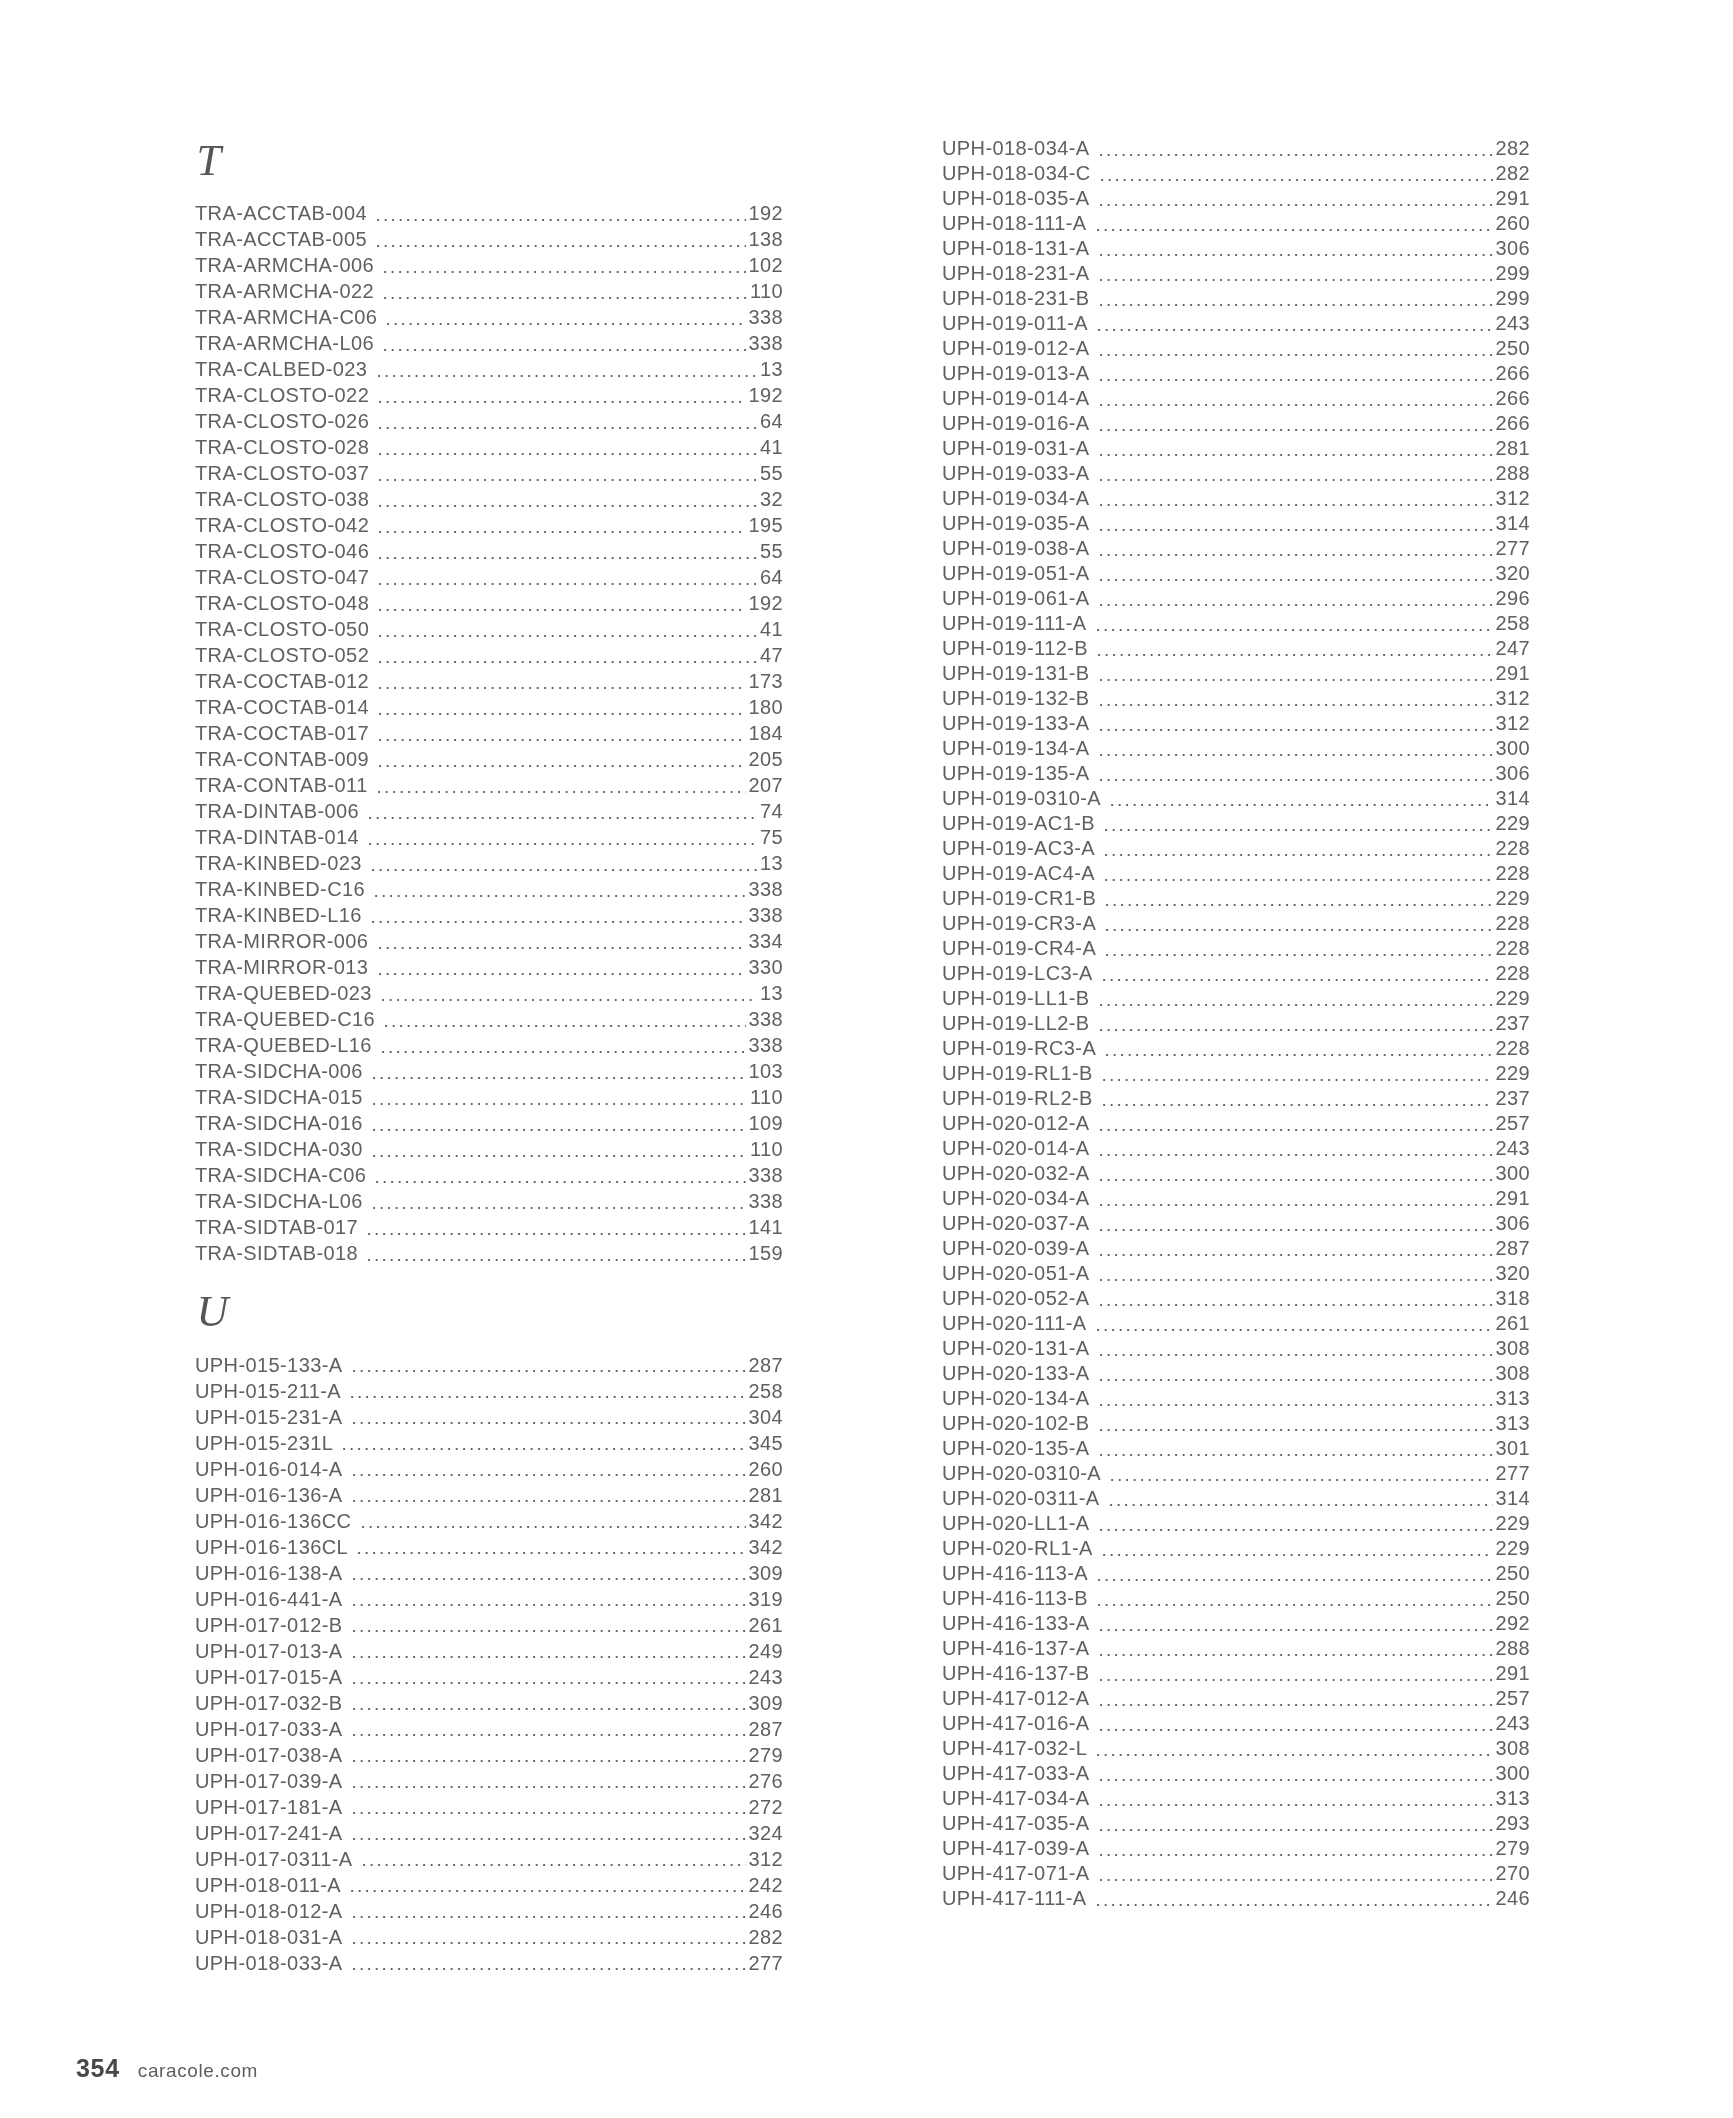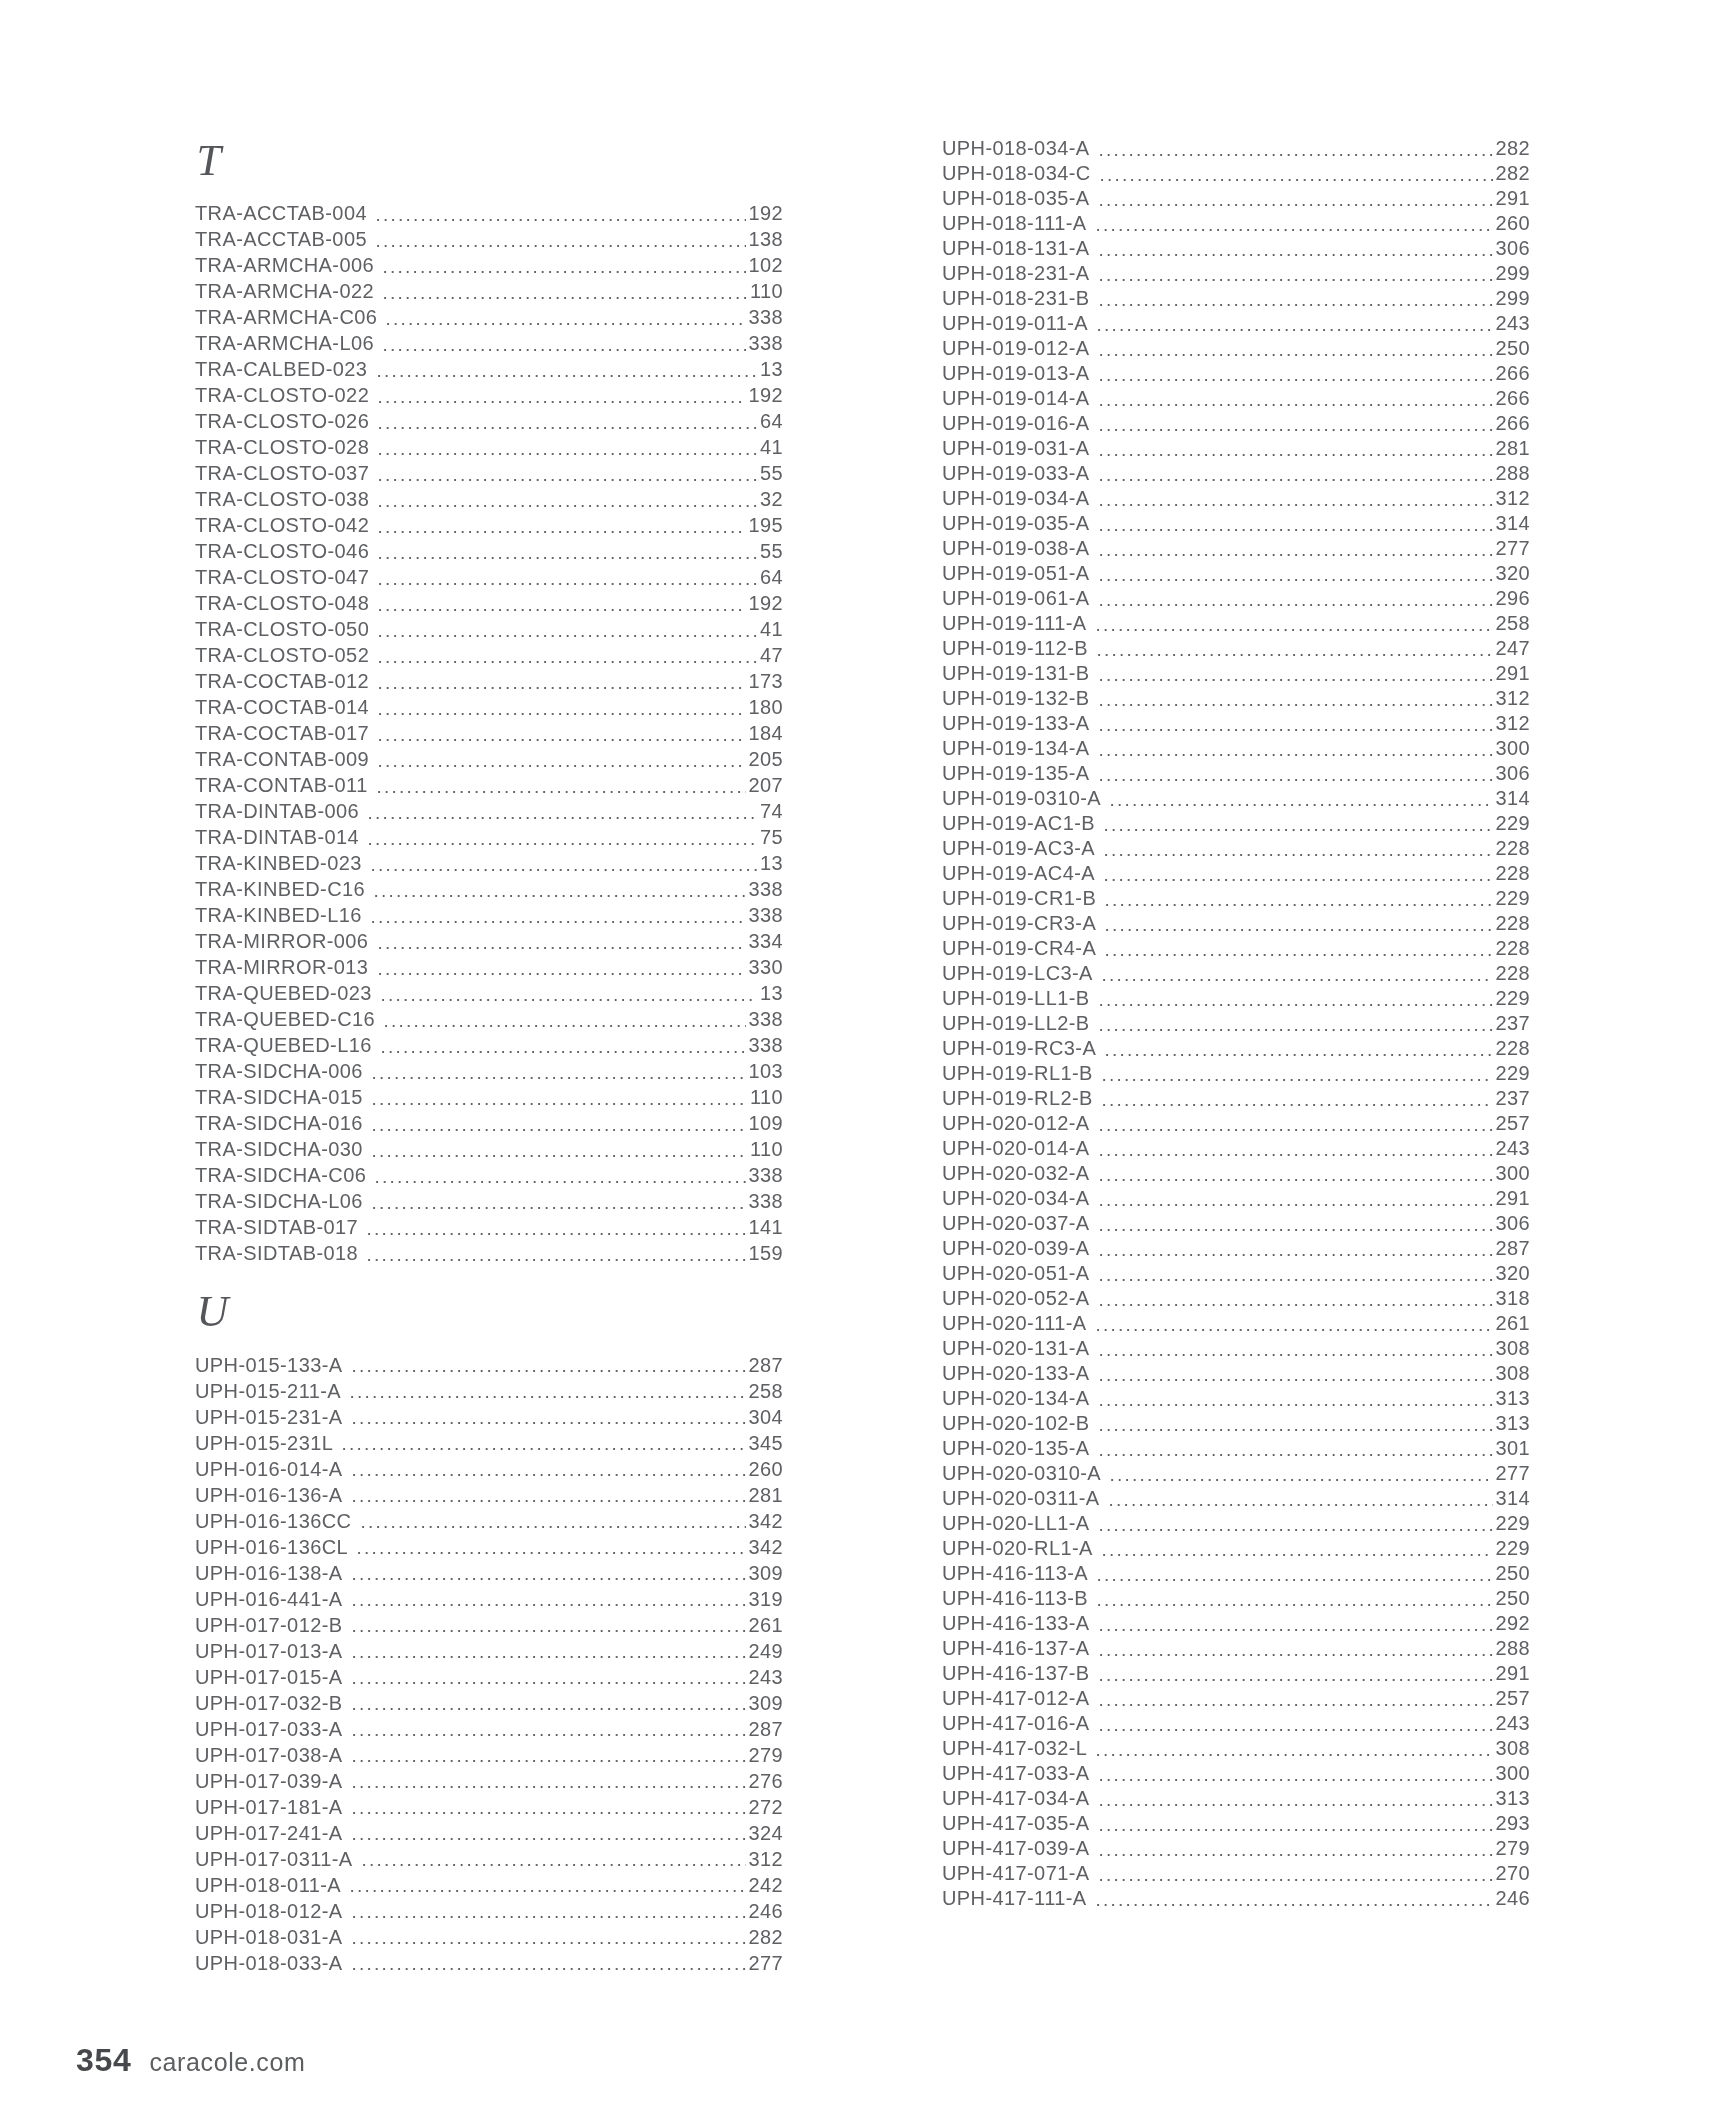--- a/index.html
+++ b/index.html
@@ -56,27 +56,28 @@
   .entry-page { flex: 0 0 auto; }
 
   #footer {
     position: absolute;
     left: 76px;
     top: 2042px;
     display: flex;
     align-items: baseline;
   }
   #footer .page-number {
-    font-size: 32px;
+    font-size: 25px;
     font-weight: 700;
     letter-spacing: 0.7px;
     color: #47484b;
+    margin-top: 12px;
   }
   #footer .website {
-    font-size: 25px;
+    font-size: 19px;
     letter-spacing: 0.6px;
     color: #5d5e60;
     margin-left: 18px;
   }
 </style>
 </head>
 <body>
 
 <div id="page">
   <div id="col-left" class="index-column">

